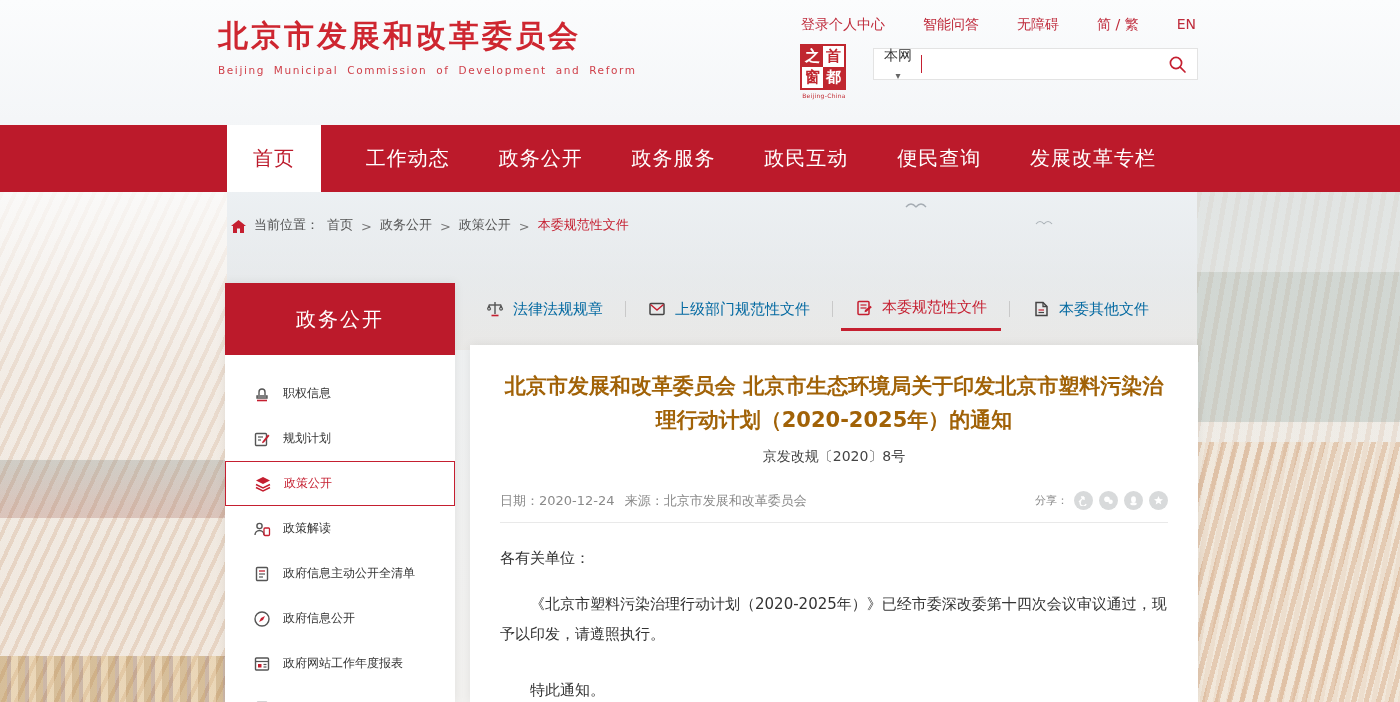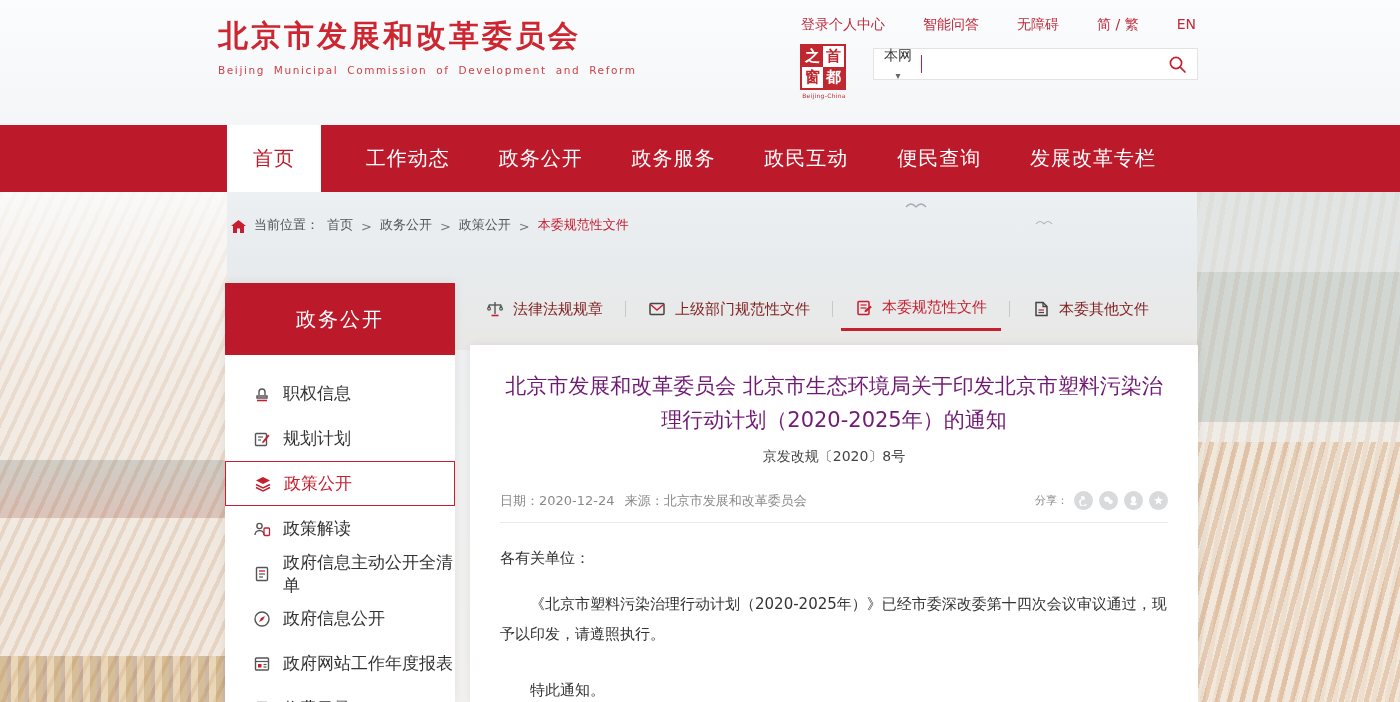--- a/index.html
+++ b/index.html
@@ -60,32 +60,32 @@
   .breadcrumb .crumb { cursor:pointer; }
   .breadcrumb .sep { color:#777; }
   .breadcrumb .current { color:#c51f30; }
   
   .sidebar { position:absolute; left:225px; top:283px; width:230px; height:419px; background:#fff;
     box-shadow:0 0 10px rgba(0,0,0,.07); overflow:hidden; }
   .sidebar-header { height:72px; background:#bc1a2b; color:#fff; font-size:20px; letter-spacing:2px;
     display:flex; align-items:center; justify-content:center; }
   .sidebar-list { padding-top:16px; list-style:none; }
   .sidebar-item { height:45px; display:flex; align-items:center; gap:12px; padding-left:28px;
-    font-size:17px; color:#333; cursor:pointer; }
+    font-size:12px; color:#333; cursor:pointer; }
   .sidebar-item svg { flex:0 0 auto; }
   .sidebar-item.active { border:1px solid #c51f30; color:#c51f30; }
   
   .tabs { position:absolute; left:472px; top:287px; width:726px; height:44px; display:flex; align-items:stretch; }
-  .tab { display:flex; align-items:center; gap:9px; padding:0 14px; font-size:15px; color:#7f1d1d; cursor:pointer; }
+  .tab { display:flex; align-items:center; gap:9px; padding:0 14px; font-size:15px; color:#0369a1; cursor:pointer; }
   .tab.active { color:#c51f30; border-bottom:3px solid #c51f30; }
   .tab-divider { width:1px; height:16px; background:#c9c9c9; align-self:center; margin:0 8px; }
   
   .main-card { position:absolute; left:470px; top:345px; width:728px; height:357px; background:#fff;
     box-shadow:0 0 10px rgba(0,0,0,.07); padding:0 30px; }
-  .article-title { margin-top:24px; text-align:center; font-size:21px; font-weight:400; color:#701a75; line-height:34px; }
+  .article-title { margin-top:24px; text-align:center; font-size:21px; font-weight:700; color:#a16207; line-height:34px; }
   .doc-number { margin-top:11px; text-align:center; font-size:14px; color:#444; }
   .meta-row { margin-top:25px; display:flex; justify-content:space-between; align-items:center; }
   .meta-left { font-size:13px; color:#8a8a8a; }
   .meta-left .v { margin-right:6px; }
   .share { display:flex; align-items:center; gap:6px; }
   .share-label { font-size:11px; color:#8a8a8a; }
   .share-btn { width:19px; height:19px; border-radius:50%; background:#d8dadb; display:flex;
     align-items:center; justify-content:center; cursor:pointer; }
   .divider { margin-top:12px; border-top:1px solid #e9e9e9; }
   .article-body { font-size:15px; color:#333; line-height:30px; }

